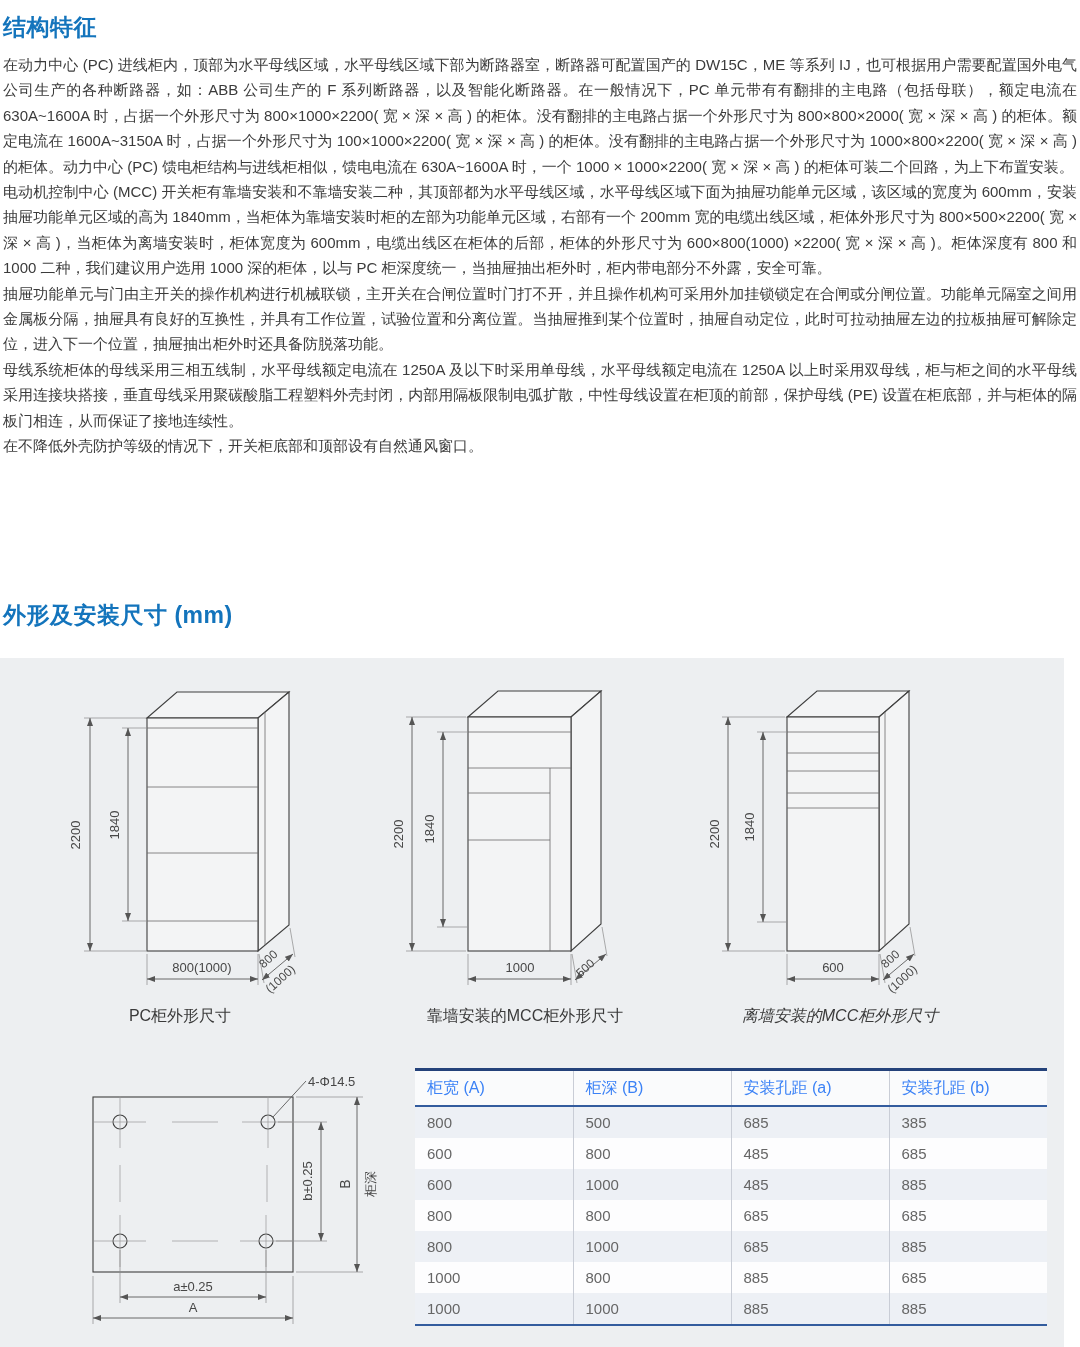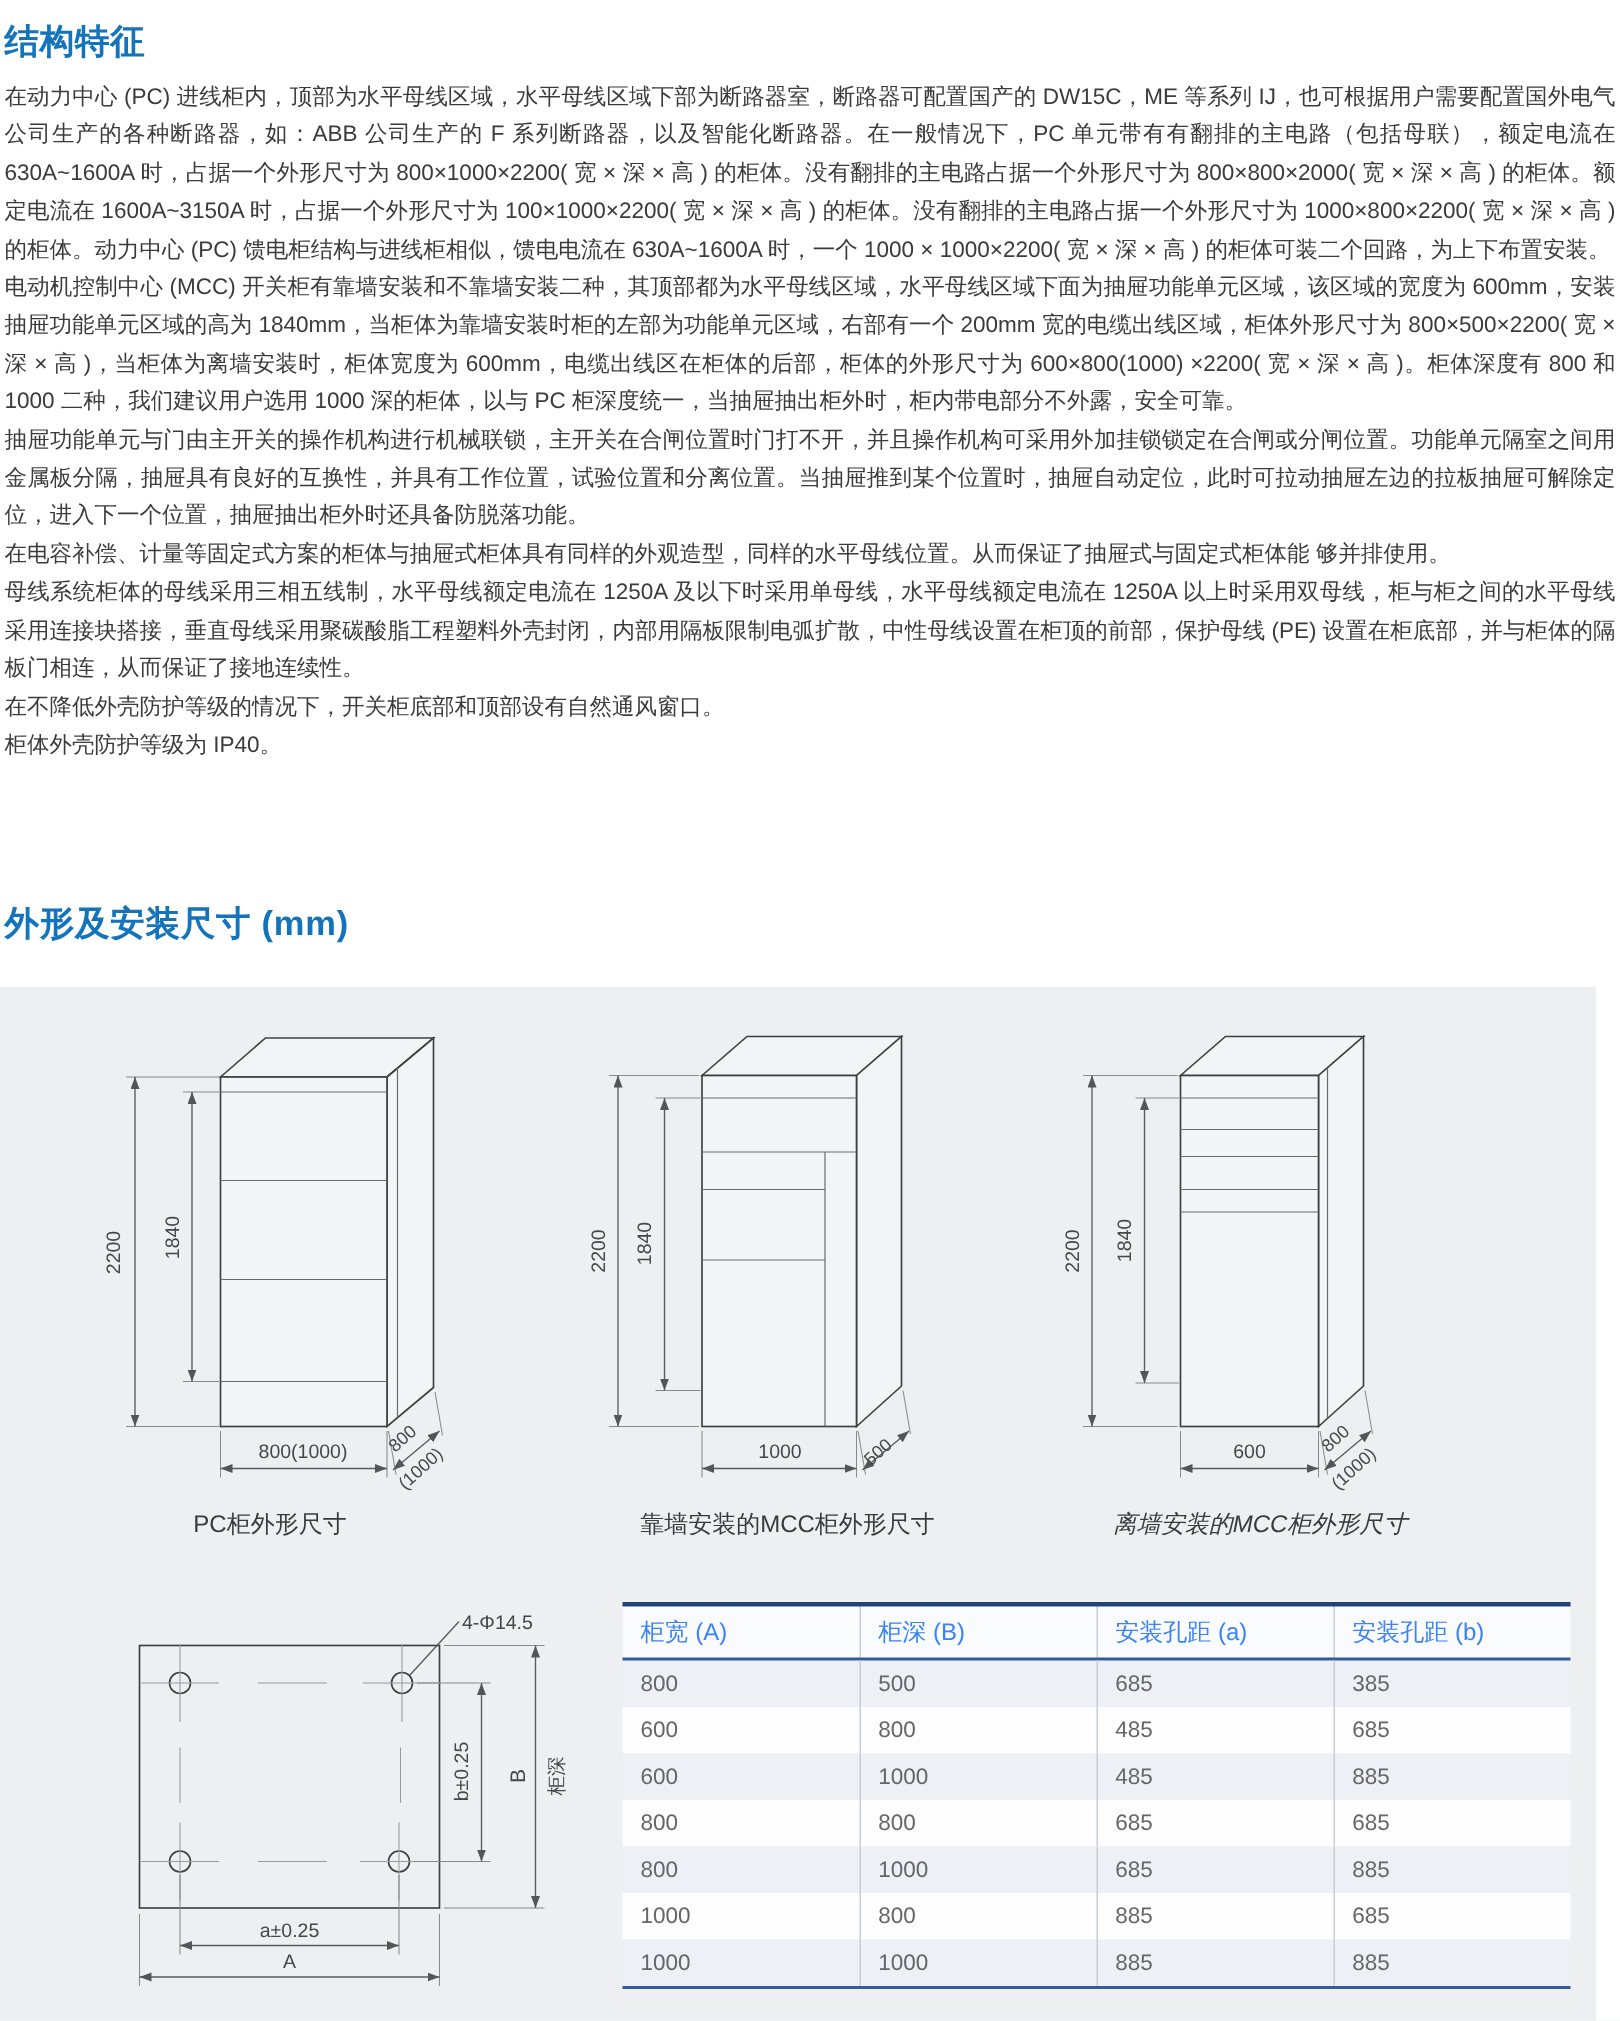--- a/index.html
+++ b/index.html
@@ -63,24 +63,22 @@
 <body>
 
 <div class="page">
 
   <h1 id="sec1-title" class="sec-title">结构特征</h1>
 
   <div id="text-block">
     <p>在动力中心 (PC) 进线柜内，顶部为水平母线区域，水平母线区域下部为断路器室，断路器可配置国产的 DW15C，ME 等系列 IJ，也可根据用户需要配置国外电气公司生产的各种断路器，如：ABB 公司生产的 F 系列断路器，以及智能化断路器。在一般情况下，PC 单元带有有翻排的主电路（包括母联），额定电流在 630A~1600A 时，占据一个外形尺寸为 800×1000×2200( 宽 × 深 × 高 ) 的柜体。没有翻排的主电路占据一个外形尺寸为 800×800×2000( 宽 × 深 × 高 ) 的柜体。额定电流在 1600A~3150A 时，占据一个外形尺寸为 100×1000×2200( 宽 × 深 × 高 ) 的柜体。没有翻排的主电路占据一个外形尺寸为 1000×800×2200( 宽 × 深 × 高 ) 的柜体。动力中心 (PC) 馈电柜结构与进线柜相似，馈电电流在 630A~1600A 时，一个 1000 × 1000×2200( 宽 × 深 × 高 ) 的柜体可装二个回路，为上下布置安装。</p>
     <p>电动机控制中心 (MCC) 开关柜有靠墙安装和不靠墙安装二种，其顶部都为水平母线区域，水平母线区域下面为抽屉功能单元区域，该区域的宽度为 600mm，安装抽屉功能单元区域的高为 1840mm，当柜体为靠墙安装时柜的左部为功能单元区域，右部有一个 200mm 宽的电缆出线区域，柜体外形尺寸为 800×500×2200( 宽 × 深 × 高 )，当柜体为离墙安装时，柜体宽度为 600mm，电缆出线区在柜体的后部，柜体的外形尺寸为 600×800(1000) ×2200( 宽 × 深 × 高 )。柜体深度有 800 和 1000 二种，我们建议用户选用 1000 深的柜体，以与 PC 柜深度统一，当抽屉抽出柜外时，柜内带电部分不外露，安全可靠。</p>
     <p>抽屉功能单元与门由主开关的操作机构进行机械联锁，主开关在合闸位置时门打不开，并且操作机构可采用外加挂锁锁定在合闸或分闸位置。功能单元隔室之间用金属板分隔，抽屉具有良好的互换性，并具有工作位置，试验位置和分离位置。当抽屉推到某个位置时，抽屉自动定位，此时可拉动抽屉左边的拉板抽屉可解除定位，进入下一个位置，抽屉抽出柜外时还具备防脱落功能。</p>
-    <p>在电容补偿、计量等固定式方案的柜体与抽屉式柜体具有同样的外观造型，同样的水平母线位置。从而保证了抽屉式与固定式柜体能 够并排使用。</p>
     <p>母线系统柜体的母线采用三相五线制，水平母线额定电流在 1250A 及以下时采用单母线，水平母线额定电流在 1250A 以上时采用双母线，柜与柜之间的水平母线采用连接块搭接，垂直母线采用聚碳酸脂工程塑料外壳封闭，内部用隔板限制电弧扩散，中性母线设置在柜顶的前部，保护母线 (PE) 设置在柜底部，并与柜体的隔板门相连，从而保证了接地连续性。</p>
     <p>在不降低外壳防护等级的情况下，开关柜底部和顶部设有自然通风窗口。</p>
-    <p>柜体外壳防护等级为 IP40。</p>
   </div>
 
   <h2 id="sec2-title" class="sec-title">外形及安装尺寸 (mm)</h2>
 
   <div id="panel">
 
     <svg id="fig-pc" class="fig" width="330" height="312" viewBox="0 0 330 312">
       <defs>
         <marker id="ar1" markerWidth="9" markerHeight="7" refX="8" refY="3" orient="auto-start-reverse" markerUnits="userSpaceOnUse">
           <path d="M0,0 L8,3 L0,6 z" fill="#555"></path>

